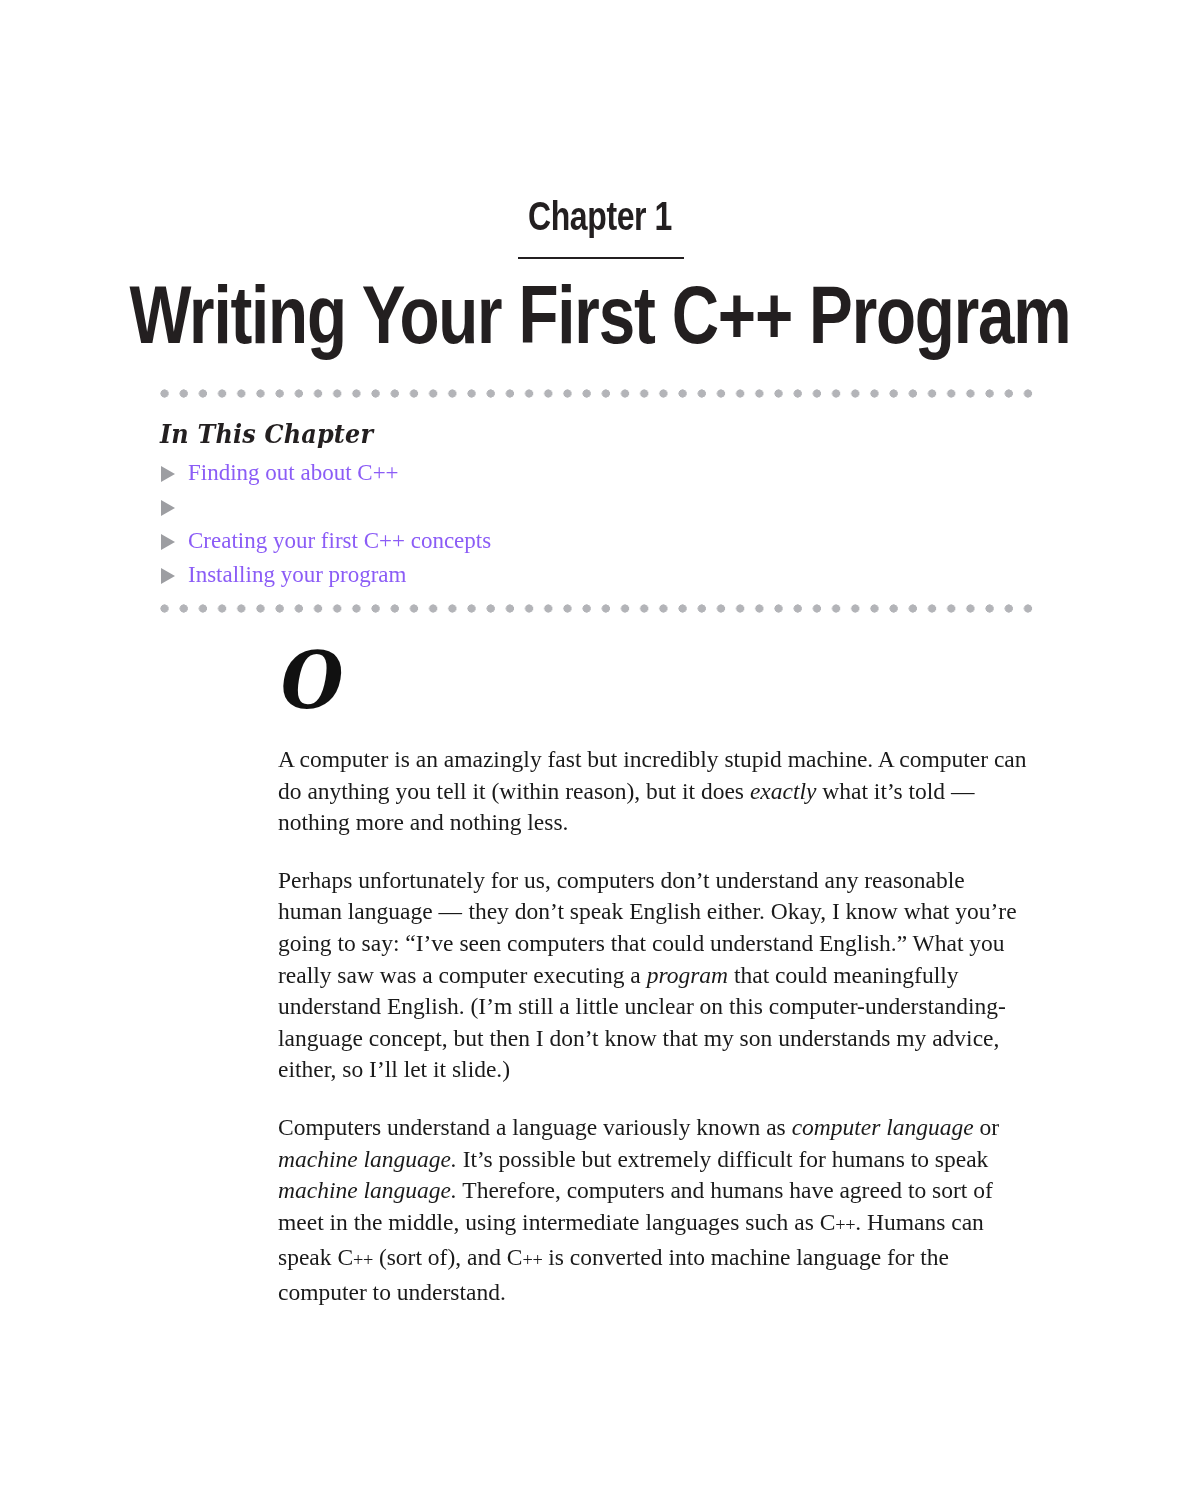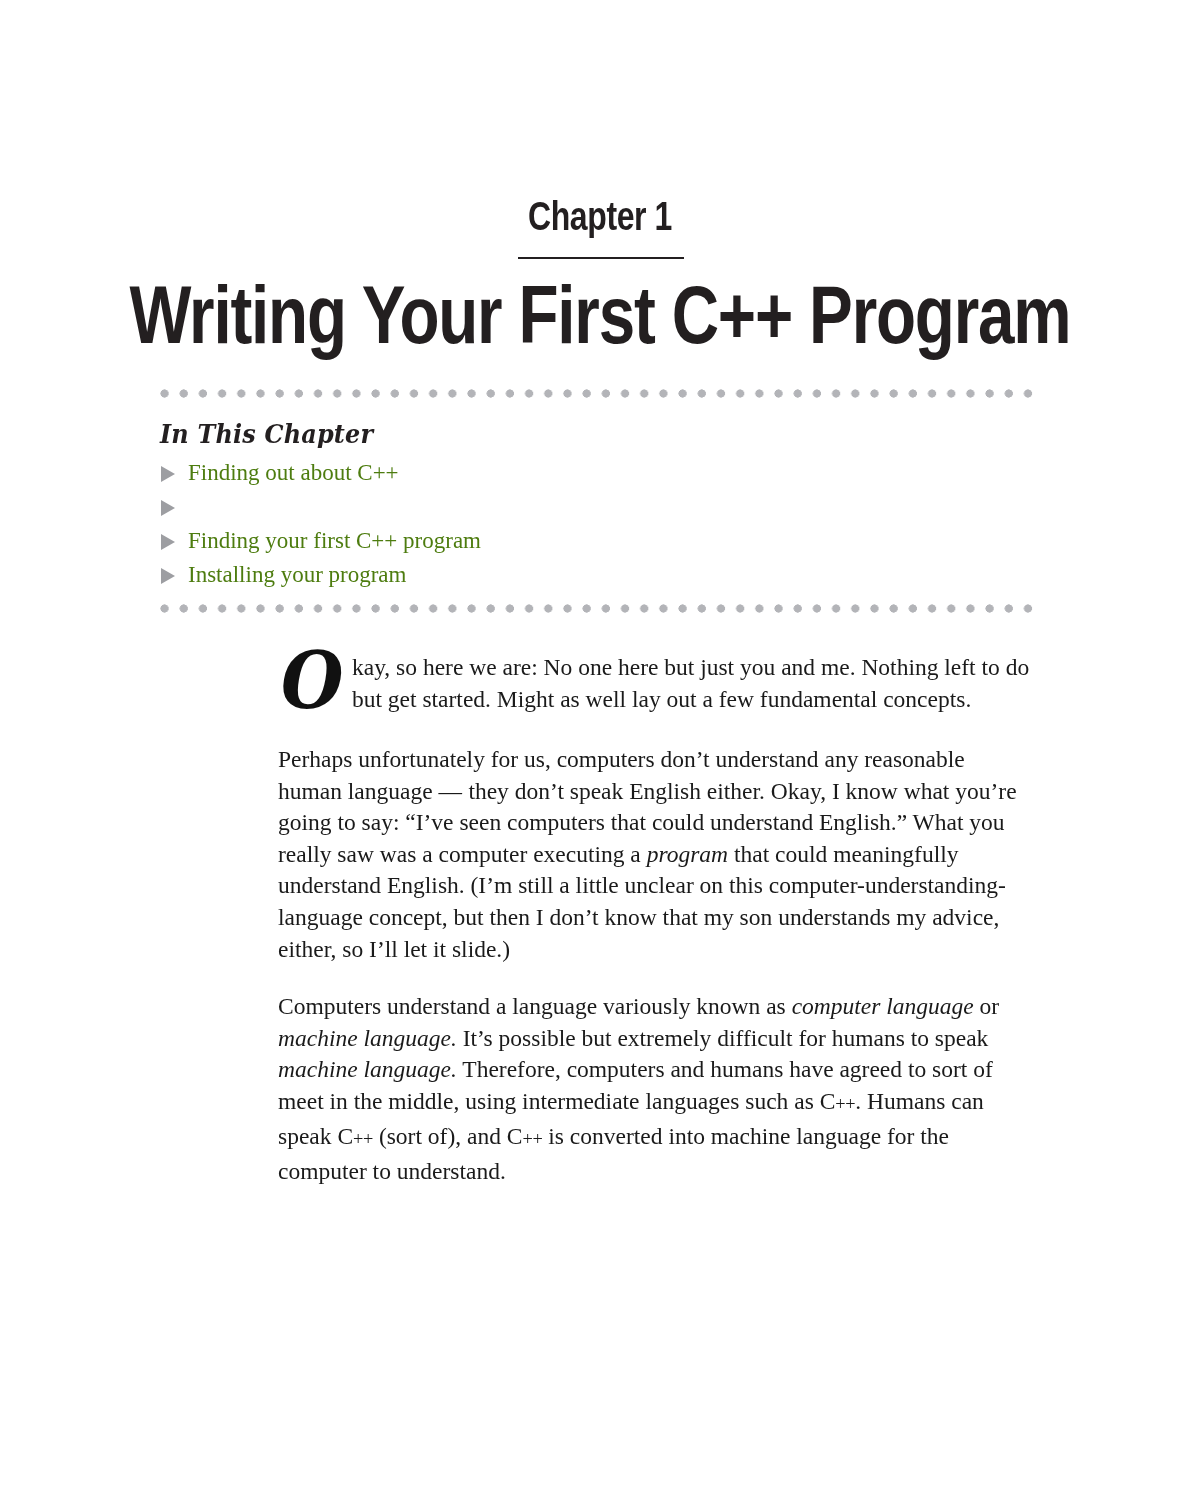--- a/index.html
+++ b/index.html
@@ -101,21 +101,21 @@
     list-style: none;
     margin: 0;
     padding: 0;
   }
   .itc-item {
     position: relative;
     height: 34px;
     padding-left: 28px;
     font-size: 23px;
     line-height: 30px;
-    color: #4d7c0f;
+    color: #8b5cf6;
     white-space: nowrap;
   }
   .itc-bullet {
     position: absolute;
     left: 1px;
     top: 8px;
     width: 0;
     height: 0;
     border-top: 8px solid transparent;
     border-bottom: 8px solid transparent;
@@ -181,33 +181,36 @@
   <ul class="itc-list">
     <li class="itc-item">
       <span class="itc-bullet"></span>
       <span>Finding out about C++</span>
     </li>
     <li class="itc-item">
       <span class="itc-bullet"></span>
     </li>
     <li class="itc-item">
       <span class="itc-bullet"></span>
-      <span>Finding your first C++ program</span>
+      <span>Creating your first C++ concepts</span>
     </li>
     <li class="itc-item">
       <span class="itc-bullet"></span>
       <span>Installing your program</span>
     </li>
   </ul>
 
   <div class="dot-rule dot-rule-bottom"></div>
 
   <div class="body-col">
     <p class="para lead">
-      <span class="dropcap">O</span><span>kay, so here we are: No one here but just you and me. Nothing left to do but get started. Might as well lay out a few fundamental concepts.</span>
+      <span class="dropcap">O</span>
+    </p>
+    <p class="para">
+      <span>A computer is an amazingly fast but incredibly stupid machine. A computer can do anything you tell it (within reason), but it does <em>exactly</em> what it’s told <span class="emdash">—</span> nothing more and nothing less.</span>
     </p>
     <p class="para">
       <span>Perhaps unfortunately for us, computers don’t understand any reasonable human language <span class="emdash">—</span> they don’t speak English either. Okay, I know what you’re going to say: “I’ve seen computers that could understand English.” What you really saw was a computer executing a <em>program</em> that could meaningfully understand English. (I’m still a little unclear on this computer-understanding-language concept, but then I don’t know that my son understands my advice, either, so I’ll let it slide.)</span>
     </p>
     <p class="para">
       <span>Computers understand a language variously known as <em>computer language</em> or <em>machine language.</em> It’s possible but extremely difficult for humans to speak <em>machine language.</em> Therefore, computers and humans have agreed to sort of meet in the middle, using intermediate languages such as C<span class="pp">++</span>. Humans can speak C<span class="pp">++</span> (sort of), and C<span class="pp">++</span> is converted into machine language for the computer to understand.</span>
     </p>
   </div>
 
 </div>

